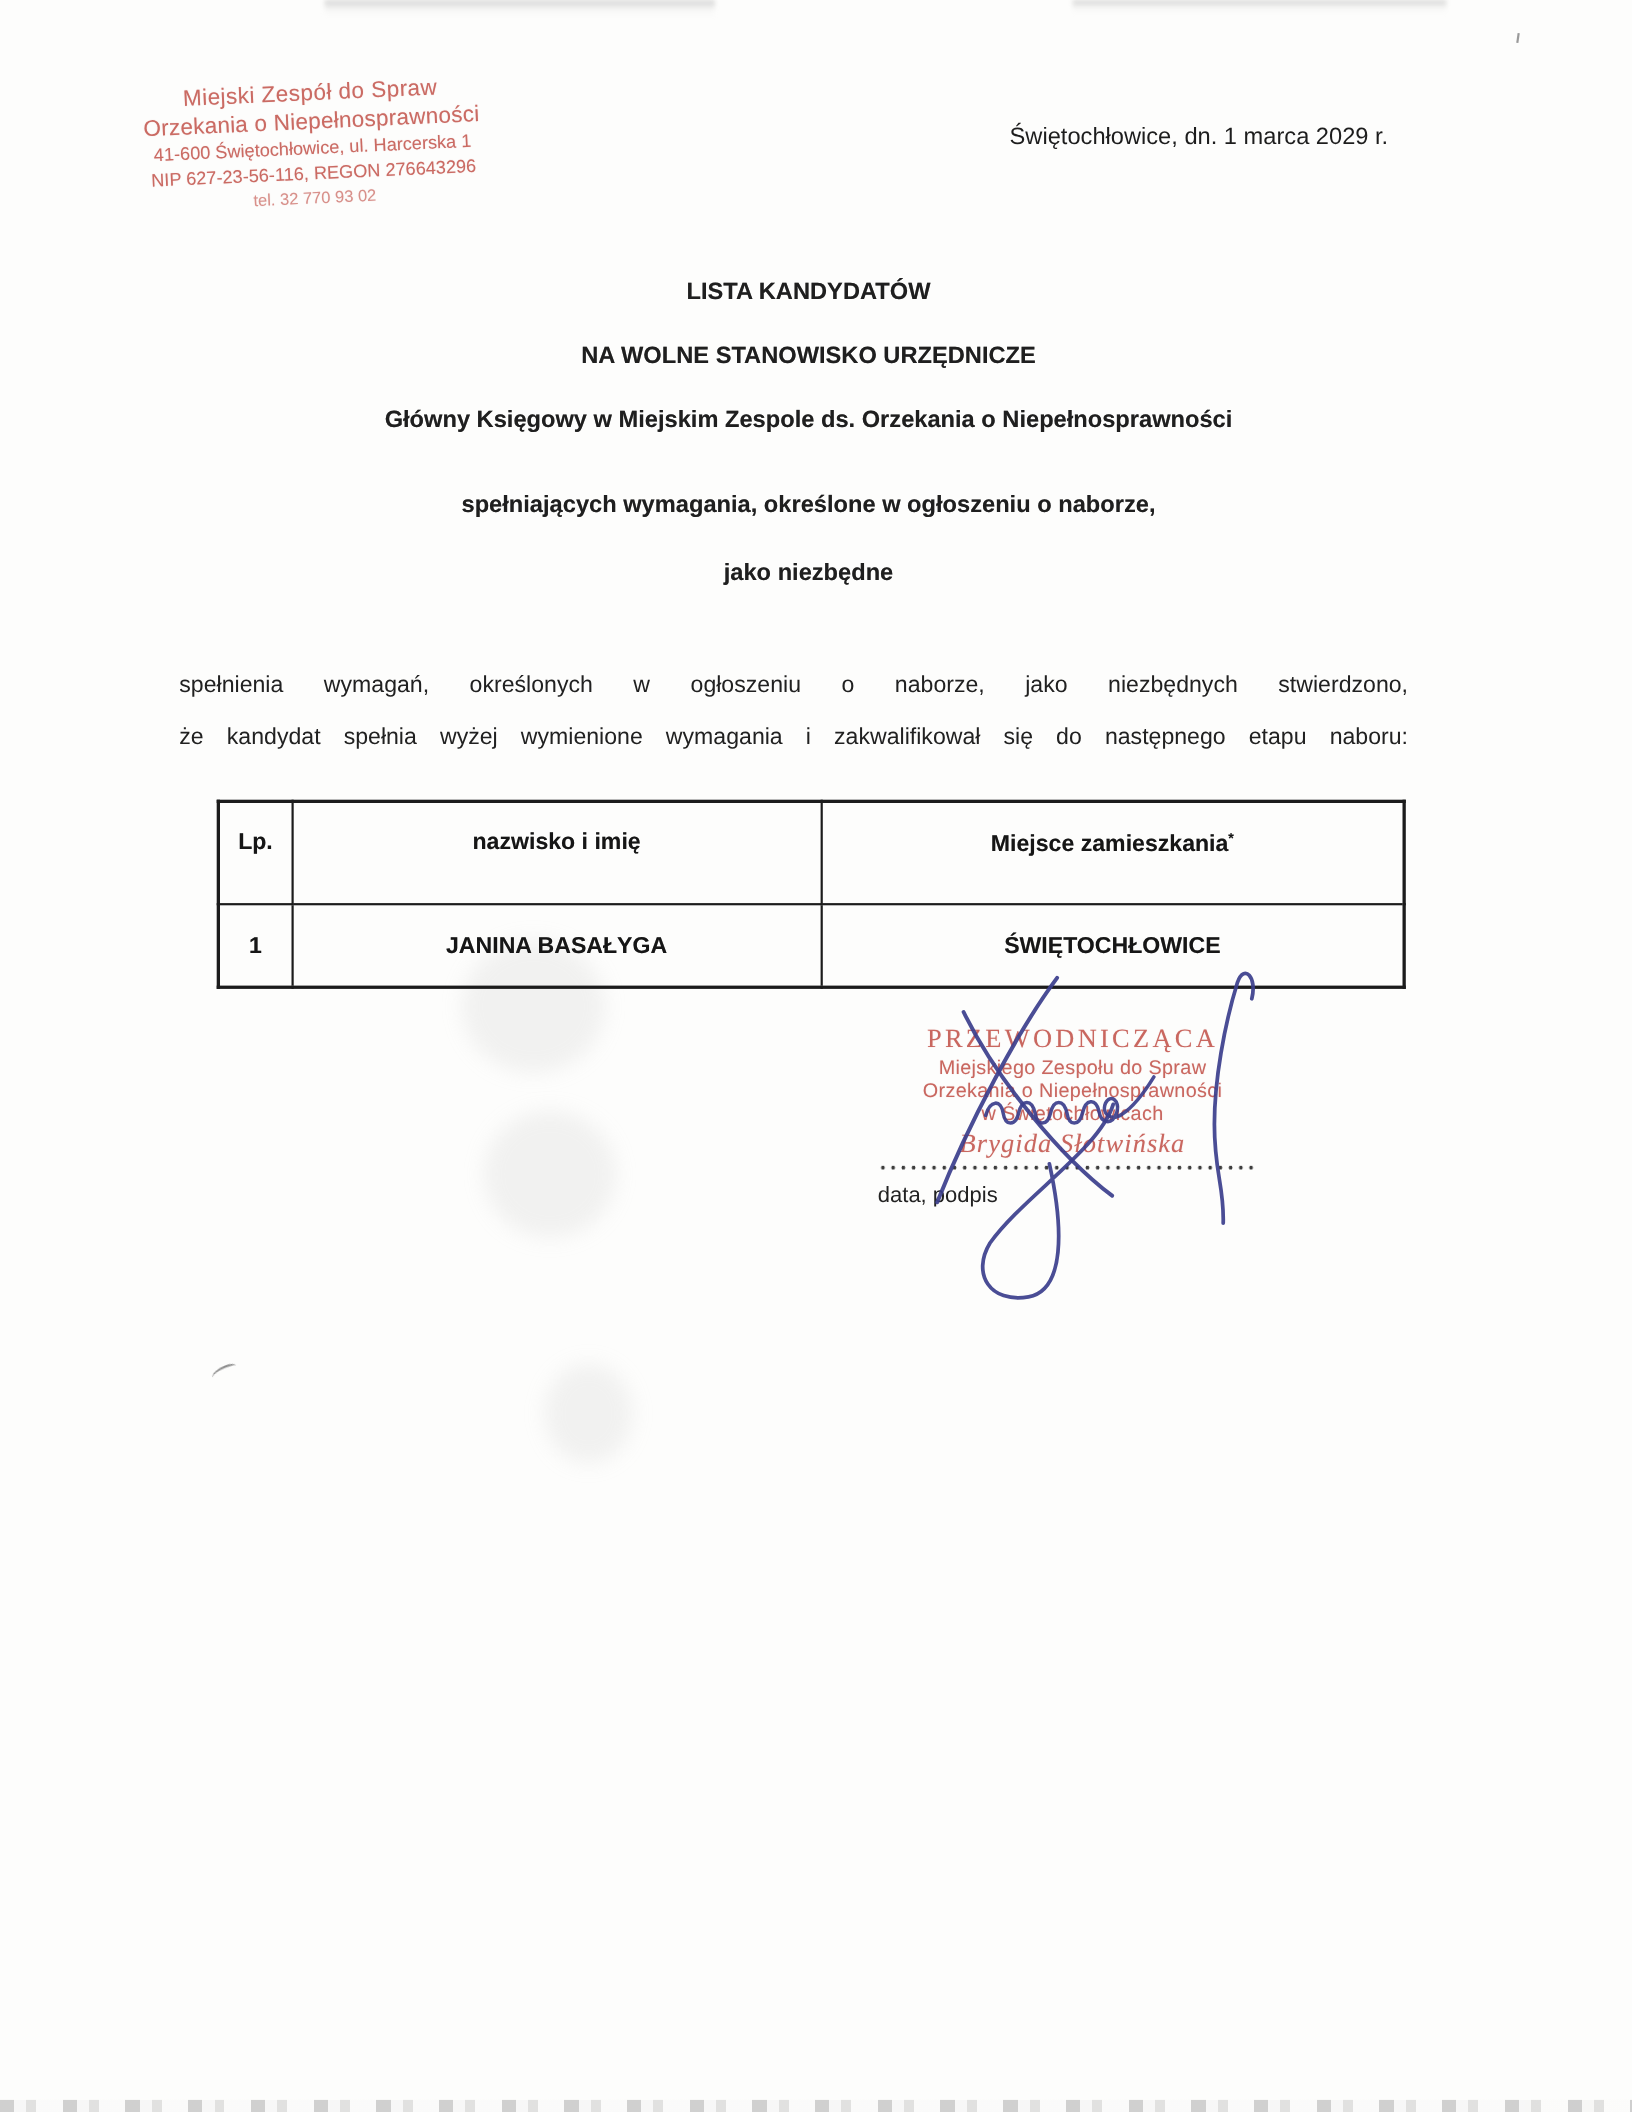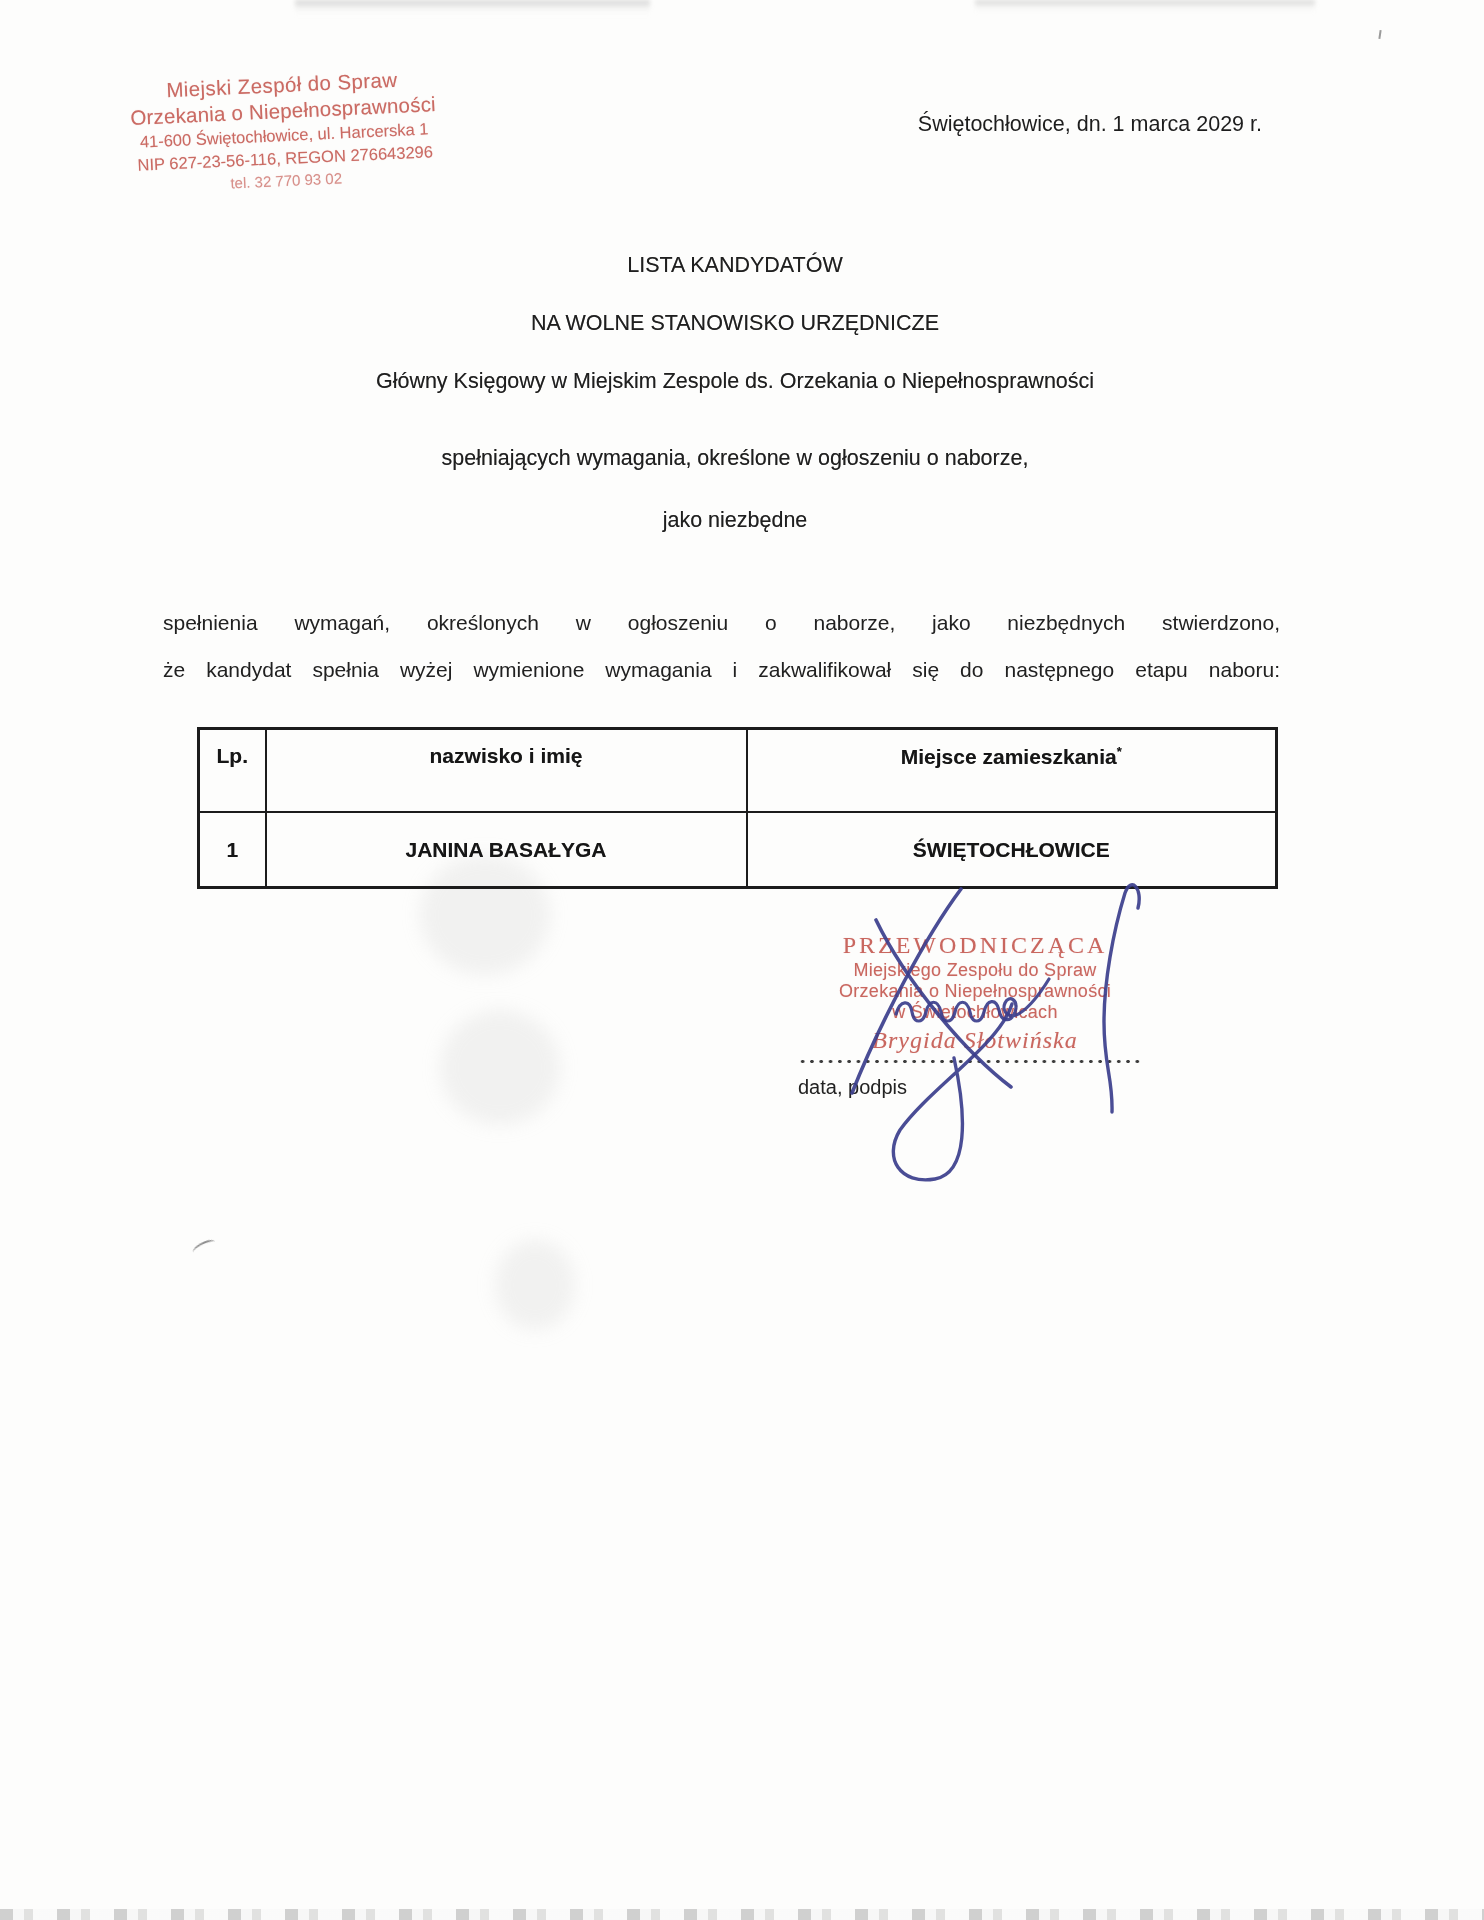--- a/index.html
+++ b/index.html
@@ -57,21 +57,21 @@
   .sender-stamp .s3{font-size:16.5px;line-height:23px;}
   .sender-stamp .s4{font-size:16.5px;line-height:23px;}
   .sender-stamp .s5{font-size:15px;line-height:21px;opacity:.75;}
   
   .date-line{
     position:absolute;top:112px;right:222px;
     font-size:21.5px;color:#1d1d1d;
   }
   
   .title-block{position:absolute;left:130px;width:1210px;top:0;text-align:center;}
-  .title-line{position:absolute;left:0;right:0;font-weight:normal;font-size:21.5px;
+  .title-line{position:absolute;left:0;right:0;font-weight:bold;font-size:21.5px;
     text-shadow:0 0 .5px rgba(0,0,0,.45);}
   .t1{top:253px;}
   .t2{top:311px;}
   .t3{top:369px;}
   .t4{top:446px;}
   .t5{top:488px;margin-top:20px;}
   
   .paragraph{position:absolute;left:163px;top:599px;width:1117px;font-size:21px;}
   .para-line{
     height:47px;line-height:47px;overflow:hidden;
@@ -83,21 +83,21 @@
   .candidates-table{
     position:absolute;left:197px;top:727px;
     border-collapse:collapse;table-layout:fixed;width:1078px;
     font-size:21px;color:#161616;
   }
   .candidates-table th,.candidates-table td{
     border:2px solid #1c1c1c;
     font-weight:bold;text-align:center;
     text-shadow:0 0 .5px rgba(0,0,0,.4);
   }
-  .candidates-table th{height:66px;vertical-align:top;padding-top:14px;}
+  .candidates-table th{height:66px;vertical-align:top;padding-top:24px;}
   .candidates-table td{height:71px;vertical-align:middle;}
   .col-lp{width:67px;}
   .col-name{width:481px;}
   .col-place{width:530px;}
   .candidates-table{border:3px solid #1c1c1c;}
   .candidates-table sup{font-size:13px;}
   
   .chair-stamp{
     position:absolute;left:790px;top:930px;width:370px;
     text-align:center;color:#c4574f;opacity:.9;

